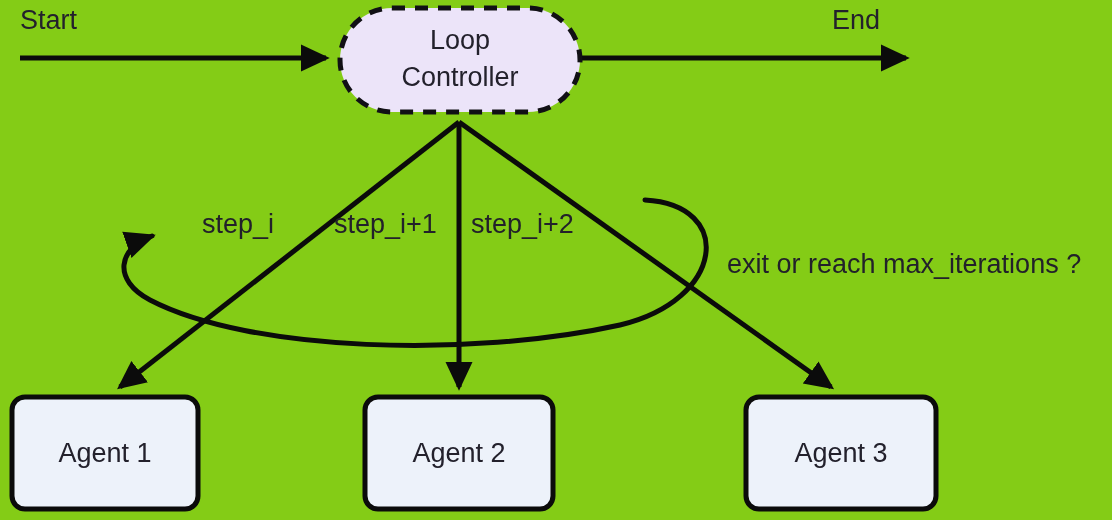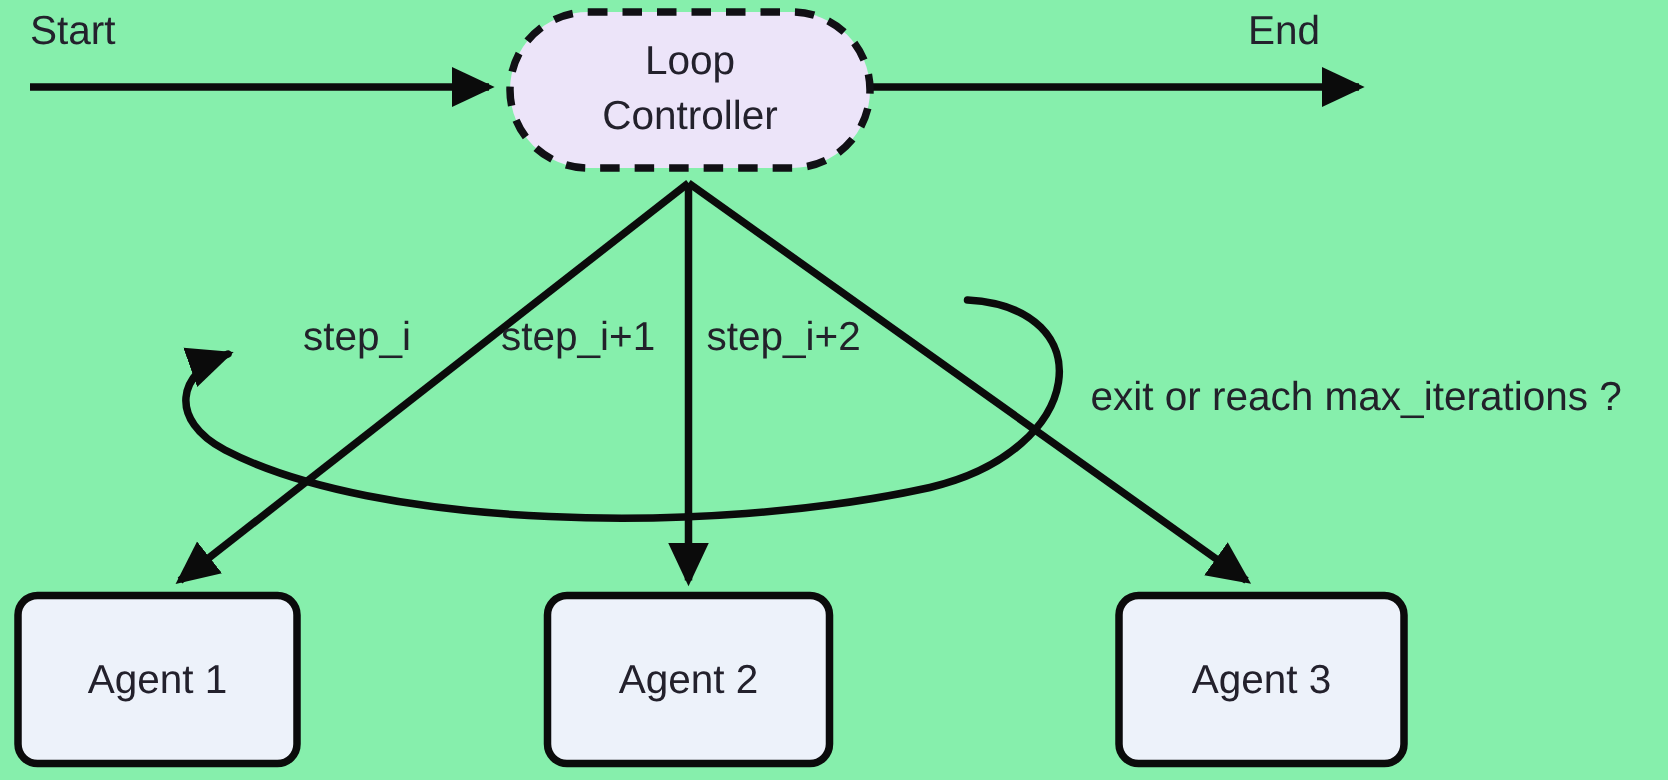--- a/index.html
+++ b/index.html
@@ -8,21 +8,21 @@
     padding: 0;
     background: #ffffff;
   }
   body {
     font-family: "Liberation Sans", sans-serif;
   }
   #diagram-root {
     position: relative;
     width: 1112px;
     height: 520px;
-    background: #86efac;
+    background: #84cc16;
     overflow: hidden;
   }
   #diagram-svg {
     position: absolute;
     top: 0;
     left: 0;
     width: 1112px;
     height: 520px;
     display: block;
   }

